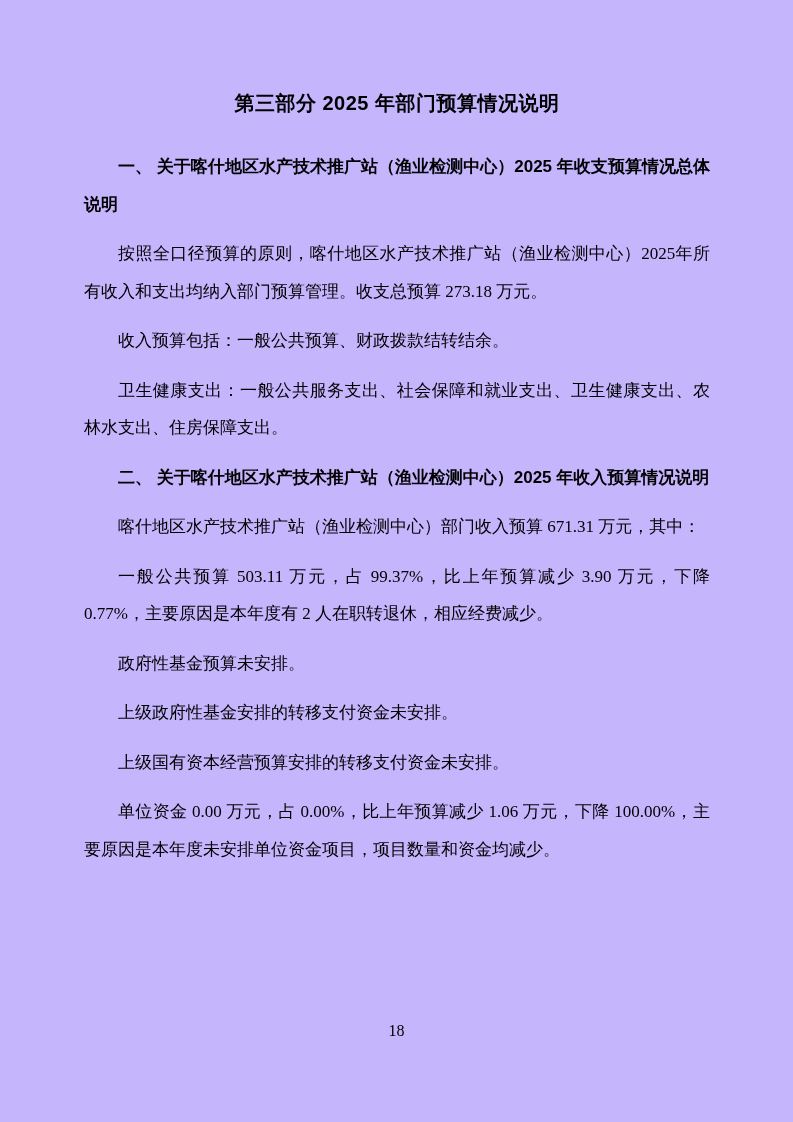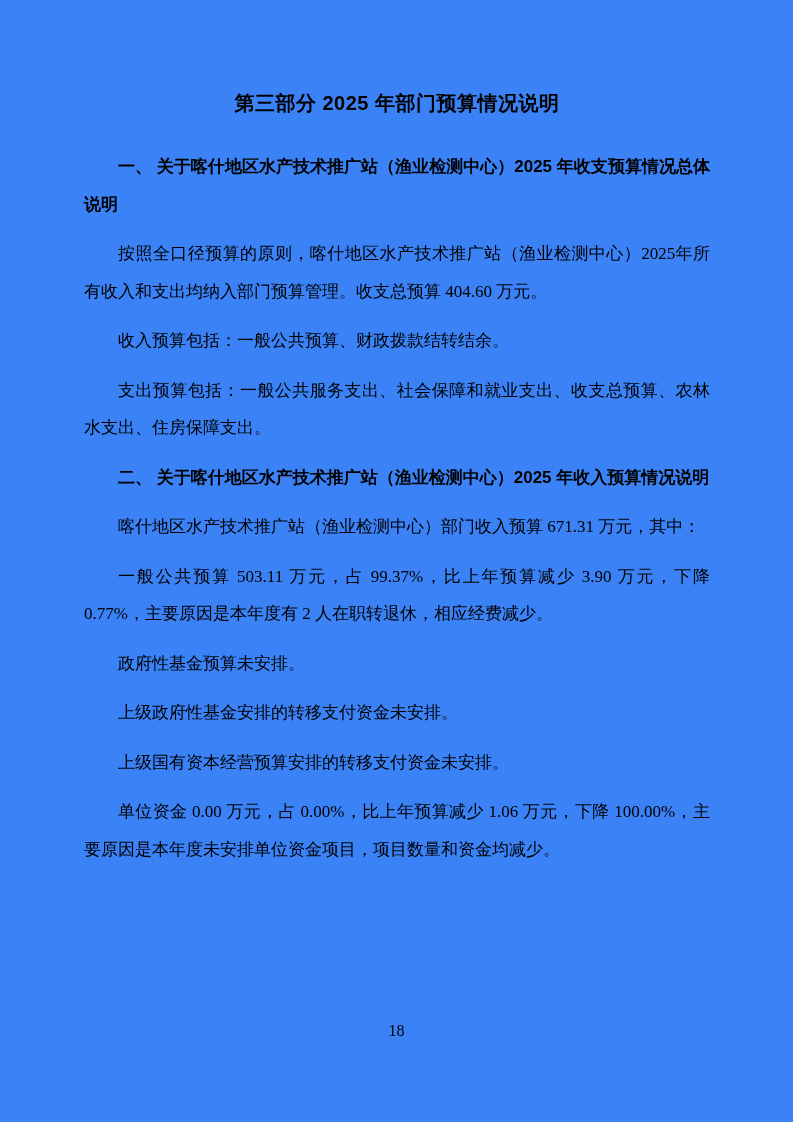--- a/index.html
+++ b/index.html
@@ -5,21 +5,21 @@
   html, body {
     margin: 0;
     padding: 0;
     background: #ffffff;
   }
   .page {
     position: relative;
     width: 793px;
     height: 1122px;
     margin: 0 auto;
-    background: #3b82f6;
+    background: #c4b5fd;
     box-sizing: border-box;
     padding: 90px 71px 0 72px;
     overflow: hidden;
     color: #000000;
   }
   .doc-title {
     font-family: "Liberation Sans", "DejaVu Sans", sans-serif;
     font-weight: bold;
     font-size: 20px;
     line-height: 26px;
@@ -55,23 +55,23 @@
   }
 </style>
 </head>
 <body>
 
 <div class="page">
   <h1 class="doc-title">第三部分 2025 年部门预算情况说明</h1>
 
   <div class="doc-body">
       <p class="heading">一、 关于喀什地区水产技术推广站（渔业检测中心）2025 年收支预算情况总体说明</p>
-      <p class="paragraph">按照全口径预算的原则，喀什地区水产技术推广站（渔业检测中心）2025年所有收入和支出均纳入部门预算管理。收支总预算 404.60 万元。</p>
+      <p class="paragraph">按照全口径预算的原则，喀什地区水产技术推广站（渔业检测中心）2025年所有收入和支出均纳入部门预算管理。收支总预算 273.18 万元。</p>
       <p class="paragraph">收入预算包括：一般公共预算、财政拨款结转结余。</p>
-      <p class="paragraph">支出预算包括：一般公共服务支出、社会保障和就业支出、收支总预算、农林水支出、住房保障支出。</p>
+      <p class="paragraph">卫生健康支出：一般公共服务支出、社会保障和就业支出、卫生健康支出、农林水支出、住房保障支出。</p>
       <p class="heading">二、 关于喀什地区水产技术推广站（渔业检测中心）2025 年收入预算情况说明</p>
       <p class="paragraph">喀什地区水产技术推广站（渔业检测中心）部门收入预算 671.31 万元，其中：</p>
       <p class="paragraph">一般公共预算 503.11 万元，占 99.37%，比上年预算减少 3.90 万元，下降 0.77%，主要原因是本年度有 2 人在职转退休，相应经费减少。</p>
       <p class="paragraph">政府性基金预算未安排。</p>
       <p class="paragraph">上级政府性基金安排的转移支付资金未安排。</p>
       <p class="paragraph">上级国有资本经营预算安排的转移支付资金未安排。</p>
       <p class="paragraph">单位资金 0.00 万元，占 0.00%，比上年预算减少 1.06 万元，下降 100.00%，主要原因是本年度未安排单位资金项目，项目数量和资金均减少。</p>
     </div>
 
   <div class="page-number">18</div>

